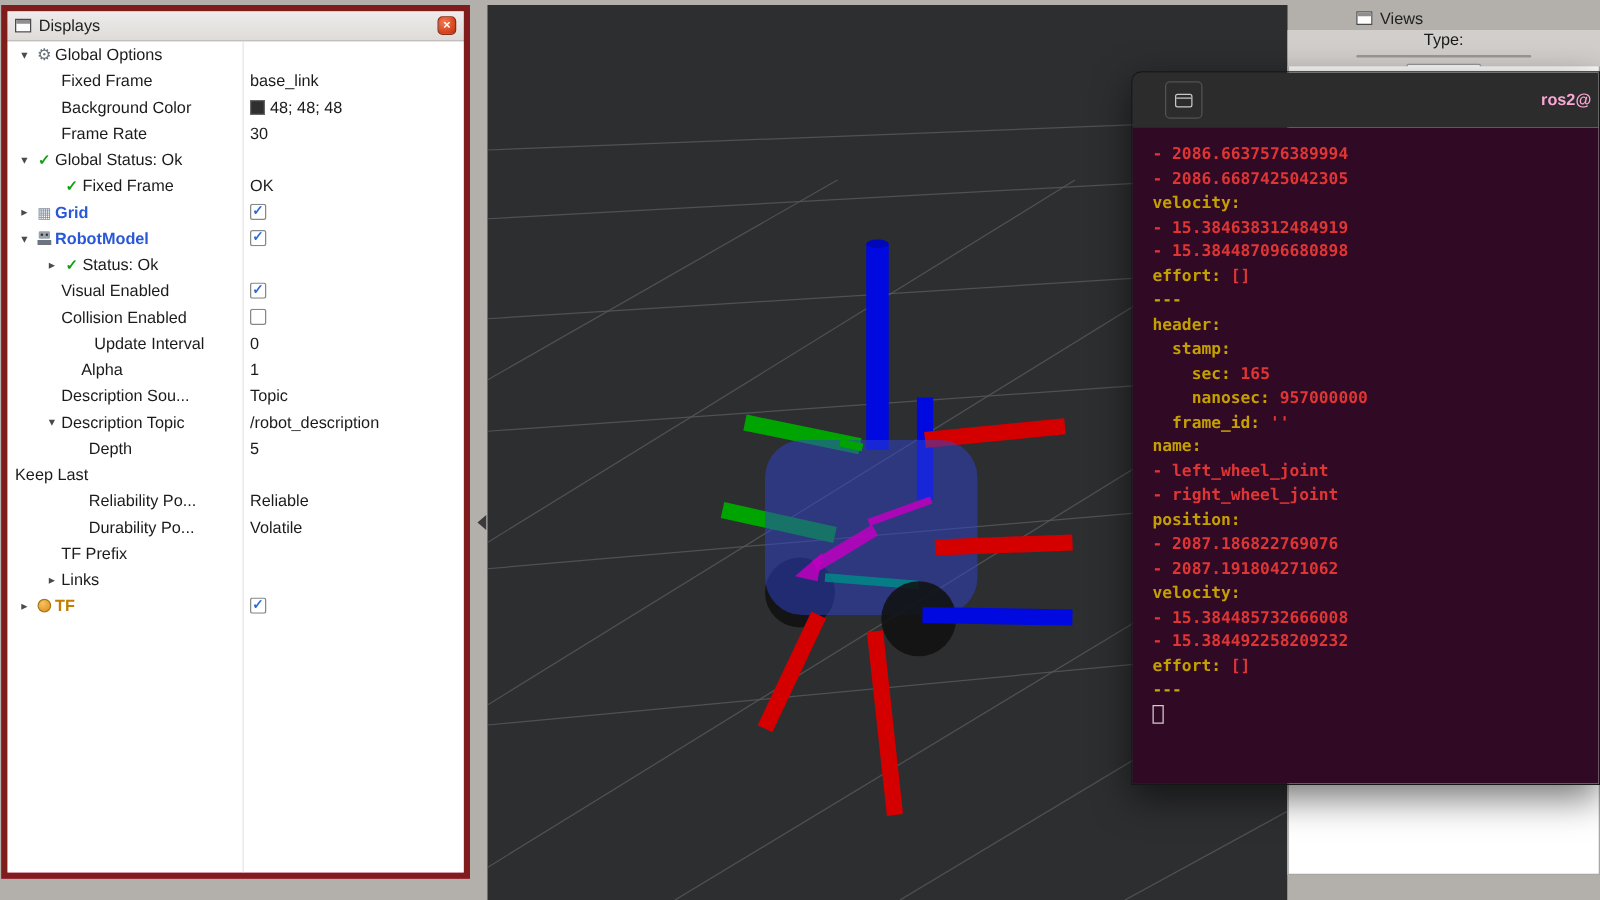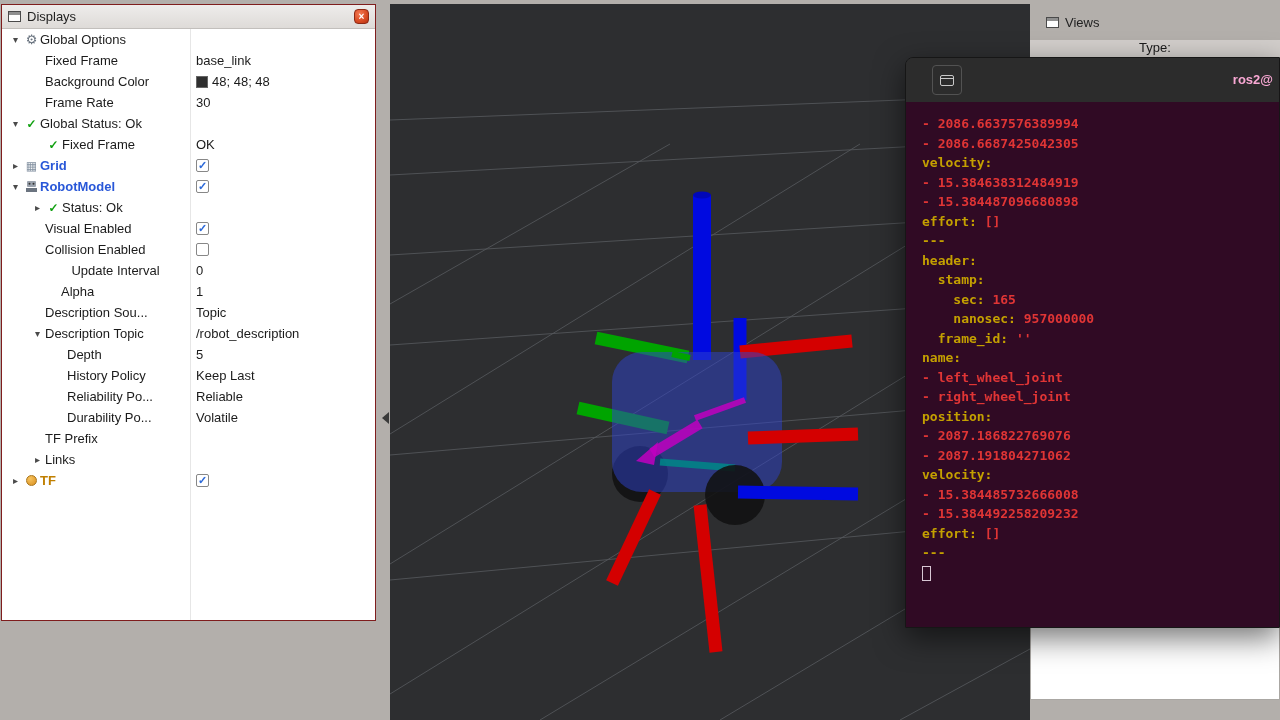--- a/index.html
+++ b/index.html
@@ -2,22 +2,22 @@
 <html style="--viewport-bg: #2d2e30; --grid-line: #55585c; --axis-red: #d40000; --axis-green: #00a400; --axis-blue: #000ae0; --chassis-blue: rgba(45,65,205,0.5); --arrow-magenta: #c000c0; --teal: #008888; --terminal-bg: #300a24; --terminal-yellow: #c4a000; --terminal-red: #e03535; --label-blue: #2857d8; --label-orange: #c07f00; --check-blue: #2d6ad9;"><head>
 <meta charset="utf-8">
 <style>
   * { margin:0; padding:0; box-sizing:border-box; }
   html,body { width:1280px; height:720px; overflow:hidden; }
   body { font-family:"Liberation Sans", sans-serif; }
 
   .root { position:relative; width:1280px; height:720px; background:#b3afab; overflow:hidden; }
 
   
-  .displays-panel { position:absolute; left:1px; top:4px; width:375px; height:617px;
-    background:#ec4899; border:1px solid #7f1d1d; z-index:5; }
+  .displays-panel { position:absolute; left:1px; top:4px; width:375px; height:699px;
+    background:#ec4899; border:5px solid #7f1d1d; z-index:5; }
   .panel-header { height:24px; display:flex; align-items:center; gap:6px; padding:0 6px;
     background:linear-gradient(#eeeceb,#dedbd8); border-bottom:1px solid #c2bfbc; font-size:13px; color:#222; }
   .panel-header .title { flex:1; }
   .win-icon { width:13px; height:11px; border:1px solid #4a4a4a; background:#fdfdfd; display:inline-block; position:relative; }
   .win-icon::before { content:""; position:absolute; left:0; top:0; right:0; height:3px; background:#8f8f8f; }
   .close-btn { width:15px; height:15px; border-radius:4px; border:1px solid #8d2a16;
     background:radial-gradient(circle at 35% 30%, #f47a54, #d84a22 60%, #b33314);
     color:#fff; font-size:10px; line-height:13px; text-align:center; font-weight:bold; cursor:default; }
 
   .tree { position:relative; height:calc(100% - 24px); background:#fff; overflow:hidden; }
@@ -54,21 +54,21 @@
   .mag { stroke:var(--arrow-magenta,#c000c0); stroke-width:6; opacity:.85; }
   .mag.thick { stroke-width:10; }
   .mag-head { fill:var(--arrow-magenta,#c000c0); opacity:.85; }
   .teal { stroke:var(--teal,#008888); stroke-width:7; opacity:.85; }
   .collapse-arrow { position:absolute; left:382px; top:412px; width:0; height:0; z-index:6;
     border-top:6px solid transparent; border-bottom:6px solid transparent; border-right:7px solid #3a3a3a; }
 
   
   .views-panel { position:absolute; left:1030px; top:0; width:250px; height:720px; z-index:4;
     display:flex; flex-direction:column; }
-  .views-header { height:40px; display:flex; align-items:center; gap:6px; padding:4px 6px 0 16px; font-size:13px; color:#222; }
+  .views-header { height:24px; display:flex; align-items:center; gap:6px; padding:4px 6px 0 16px; font-size:13px; color:#222;margin-left:39px; }
   .views-toolbar { height:29px; background:#d2cecb; display:flex; align-items:center; gap:5px; padding:0 4px;flex-direction:column; }
   .type-label { font-size:13px; color:#1b1b1b; }
   .combobox { width:140px; height:22px; border:1px solid #999; border-radius:2px;
     background:linear-gradient(#fdfdfd,#e8e6e4); display:flex; align-items:center; padding:0 4px; font-size:13px; overflow:hidden; }
   .combo-text { flex:1; white-space:nowrap; overflow:hidden; }
   .combo-arrow { font-size:10px; color:#444; border-left:1px solid #b5b2af; padding-left:4px; }
   .zero-btn { width:60px; height:22px; border:1px solid #999; border-radius:2px; text-align:left; padding:0 6px;
     background:linear-gradient(#fdfdfd,#e4e2e0); font-size:13px; font-family:"Liberation Sans",sans-serif; }
   .views-list { flex:1; background:#fff; border:1px solid #aaa7a3; border-top:none; }
   .views-bottom-gray { height:20px; background:#b3afab; }
@@ -266,25 +266,20 @@
   <div class="tree-row">
     <div class="cell-name" style="padding-left: 50px;">
       <span class="expander"></span>
 
       <span class="row-label">Depth</span>
     </div>
     <div class="cell-value">5</div>
   </div>
 
   <div class="tree-row">
-    <div class="cell-name" style="padding-left: 50px;">
-      <span class="expander"></span>
-
-      <span class="row-label">History Policy</span>
-    </div>
     <div class="cell-value">Keep Last</div>
   </div>
 
   <div class="tree-row">
     <div class="cell-name" style="padding-left: 50px;">
       <span class="expander"></span>
 
       <span class="row-label">Reliability Po...</span>
     </div>
     <div class="cell-value">Reliable</div>

